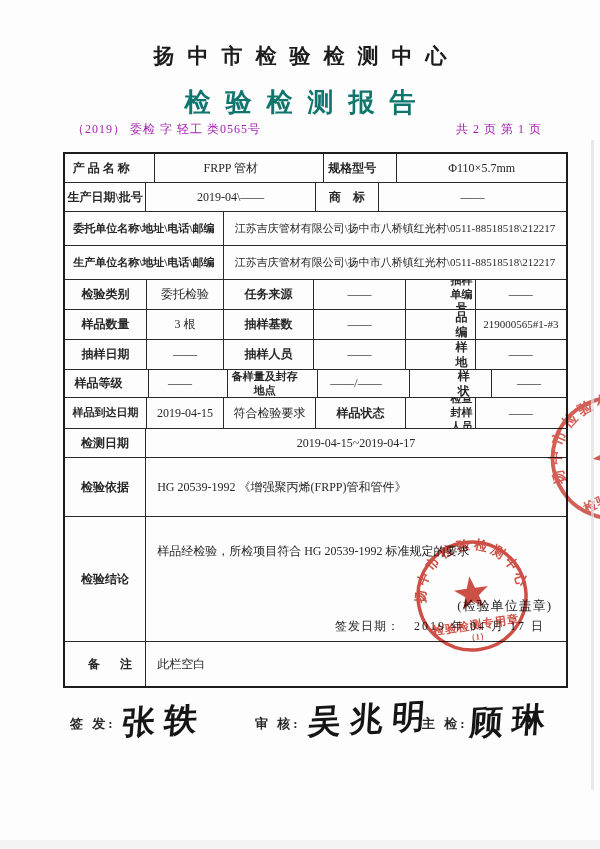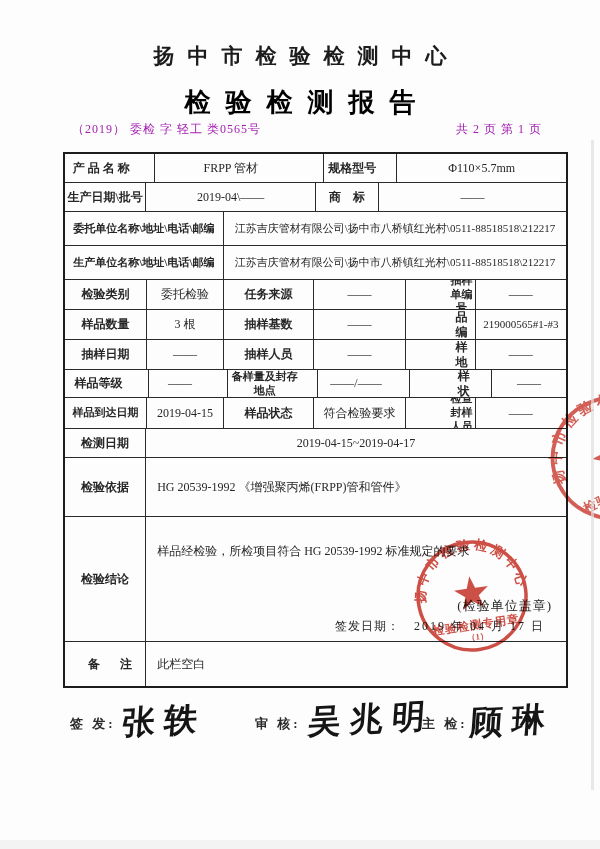--- a/index.html
+++ b/index.html
@@ -6,21 +6,21 @@
   .page{
     position:relative;width:600px;height:849px;background:#fdfdfd;
     font-family:"Liberation Serif",serif;color:#242424;overflow:hidden;
   }
   .org-title{
     position:absolute;top:42px;left:0;width:100%;text-align:center;
     font-size:21px;font-weight:700;letter-spacing:13px;text-indent:13px;color:#1c1c1c;
   }
   .report-title{
     position:absolute;top:85px;left:0;width:100%;text-align:center;
-    font-size:26px;font-weight:700;letter-spacing:15px;text-indent:15px;color:#000000;
+    font-size:26px;font-weight:700;letter-spacing:15px;text-indent:15px;color:#0f766e;
   }
   .meta-row{
     position:absolute;top:121px;left:72px;right:58px;display:flex;
     justify-content:space-between;font-size:12px;color:#a21caf;letter-spacing:1px;
   }
   
   .tbl{
     position:absolute;left:63px;top:152px;width:505px;
     border:2px solid #1d1d1d;box-sizing:border-box;background:transparent;
   }
@@ -139,22 +139,22 @@
       <div class="c c2">——</div>
       <div class="c c3 lab small">备样量及封存地点</div>
       <div class="c c4">——/——</div>
       <div class="c c5 lab">封样状态</div>
       <div class="c c6">——</div>
     </div>
 
     <div class="row rC h31">
       <div class="c c1 lab small">样品到达日期</div>
       <div class="c c2">2019-04-15</div>
+      <div class="c c4">符合检验要求</div>
       <div class="c c3 lab">样品状态</div>
-      <div class="c c4">符合检验要求</div>
       <div class="c c5 lab small">检查封样人员</div>
       <div class="c c6">——</div>
     </div>
 
     <div class="row rD h29">
       <div class="c c1 lab">检测日期</div>
       <div class="c c2">2019-04-15~2019-04-17</div>
     </div>
 
     <div class="row rD h59">

